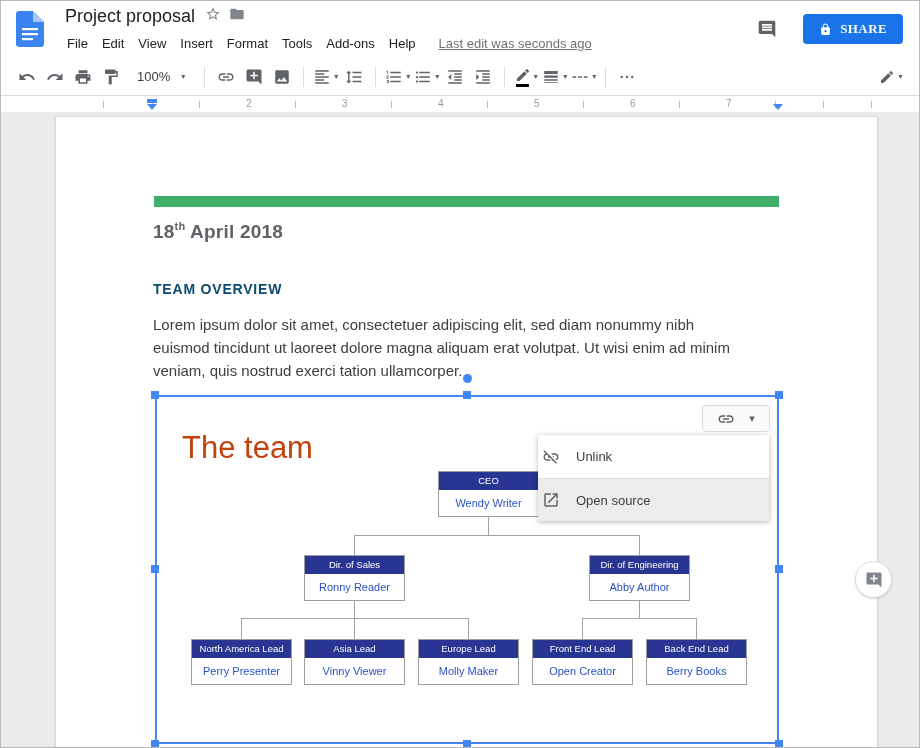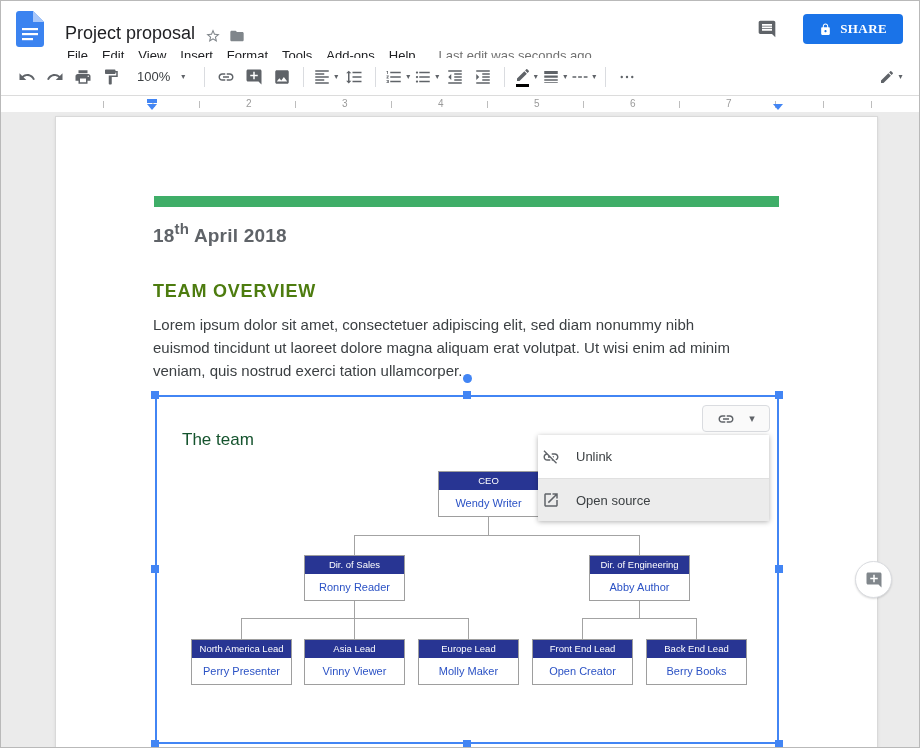--- a/index.html
+++ b/index.html
@@ -3,21 +3,21 @@
 <meta charset="utf-8">
 <style>
   * { margin:0; padding:0; box-sizing:border-box; }
   body { background:#fff; font-family:"Liberation Sans", sans-serif; }
   .window { position:relative; width:920px; height:748px; border:1px solid #b9b9b9; background:#fff; overflow:hidden; }
 
   
   .topbar { position:absolute; top:0; left:0; right:0; height:57px; background:#fff; }
   .docs-icon { position:absolute; left:15px; top:10px; width:28px; height:36px; cursor:pointer; }
   .title-block { position:absolute; left:64px; top:5px; }
-  .title-row { display:flex; align-items:flex-end; height:26px;margin-top:12px; }
+  .title-row { display:flex; align-items:flex-start; height:26px; }
   .doc-title { font-size:18px; color:#202124; margin-right:10px; }
   .hicon { display:flex; align-items:center; margin-right:8px; cursor:pointer; }
   .menubar { display:flex; align-items:center; margin-top:2px; }
   .menu-item { font-size:13px; color:#202124; padding:2px 7px; cursor:pointer; }
   .menu-item:first-child { padding-left:2px; }
   .last-edit { font-size:13px; color:#717171; text-decoration:underline; margin-left:16px; cursor:pointer; }
   .header-right { position:absolute; right:16px; top:13px; display:flex; align-items:center; gap:26px; }
   .hbtn { cursor:pointer; display:flex; }
   .share-btn { display:flex; align-items:center; gap:8px; height:30px; padding:0 16px; background:#1a73e8; color:#fff;
                border:none; border-radius:4px; font-family:Liberation Serif, serif; font-size:13px; font-weight:bold; letter-spacing:.4px; cursor:pointer; }
@@ -43,30 +43,30 @@
   .indent-tri { position:absolute; width:0; height:0; border-left:5px solid transparent; border-right:5px solid transparent;
                 border-top:6px solid #4285f4; top:7px; cursor:pointer; }
   .indent-bar { position:absolute; width:10px; height:4px; background:#4285f4; top:2px; cursor:pointer; }
 
   
   .canvas { position:absolute; top:111px; left:0; right:0; bottom:0; background:#ebebeb; overflow:hidden; }
   .page { position:absolute; left:54px; top:4px; width:823px; height:760px; background:#fff; border:1px solid #d9d9d9; box-shadow:0 1px 3px rgba(0,0,0,.08); }
 
   .green-bar { position:absolute; left:98px; top:79px; width:625px; height:11px; background:#3fae68; }
   .date-heading { position:absolute; left:97px; top:104px; font-size:19px; font-weight:bold; color:#5f6368; letter-spacing:.2px; }
-  .date-heading sup { font-size:15px; position:relative; top:-1px; }
-  .section-heading { position:absolute; left:97px; top:164px; font-size:18px; font-weight:bold; color:#4d7c0f; letter-spacing:.8px; }
+  .date-heading sup { font-size:11px; position:relative; top:-1px; }
+  .section-heading { position:absolute; left:97px; top:164px; font-size:14px; font-weight:bold; color:#0c4a6e; letter-spacing:.8px; }
   .body-text { position:absolute; left:97px; top:196px; width:594px; font-size:15px; line-height:23px; color:#3c4043; }
 
   
   .sel-box { position:absolute; left:99px; top:278px; width:624px; height:349px; border:2px solid #4285f4; background:#fff; cursor:move; }
   .handle { position:absolute; width:8px; height:8px; background:#4285f4; cursor:pointer; }
   .rotate-dot { position:absolute; left:407px; top:257px; width:9px; height:9px; border-radius:50%; background:#4285f4; cursor:pointer; }
 
-  .chart-title { position:absolute; left:25px; top:33px; font-size:17px; color:#14532d; }
+  .chart-title { position:absolute; left:25px; top:33px; font-size:31px; color:#c2410c; }
   .org-node { position:absolute; width:101px; height:46px; border:1px solid #9e9e9e; background:#fff; text-align:center; }
   .org-role { height:18px; line-height:18px; background:#283593; color:#fff; font-size:9.5px; overflow:hidden; white-space:nowrap; }
   .org-name { height:26px; line-height:26px; color:#2b52c5; font-size:11px; overflow:hidden; white-space:nowrap; }
   .cn { position:absolute; background:#a3a3a3; }
 
   .link-pill { position:absolute; left:545px; top:8px; width:68px; height:27px; background:#fafafa; border:1px solid #dadce0; border-radius:4px;
                display:flex; align-items:center; justify-content:space-evenly; cursor:pointer; }
   .pill-arrow { font-size:11px; color:#5f6368; }
 
   .img-menu { position:absolute; left:381px; top:38px; width:231px; background:#fff; box-shadow:0 1px 5px rgba(0,0,0,.3); z-index:5; }

